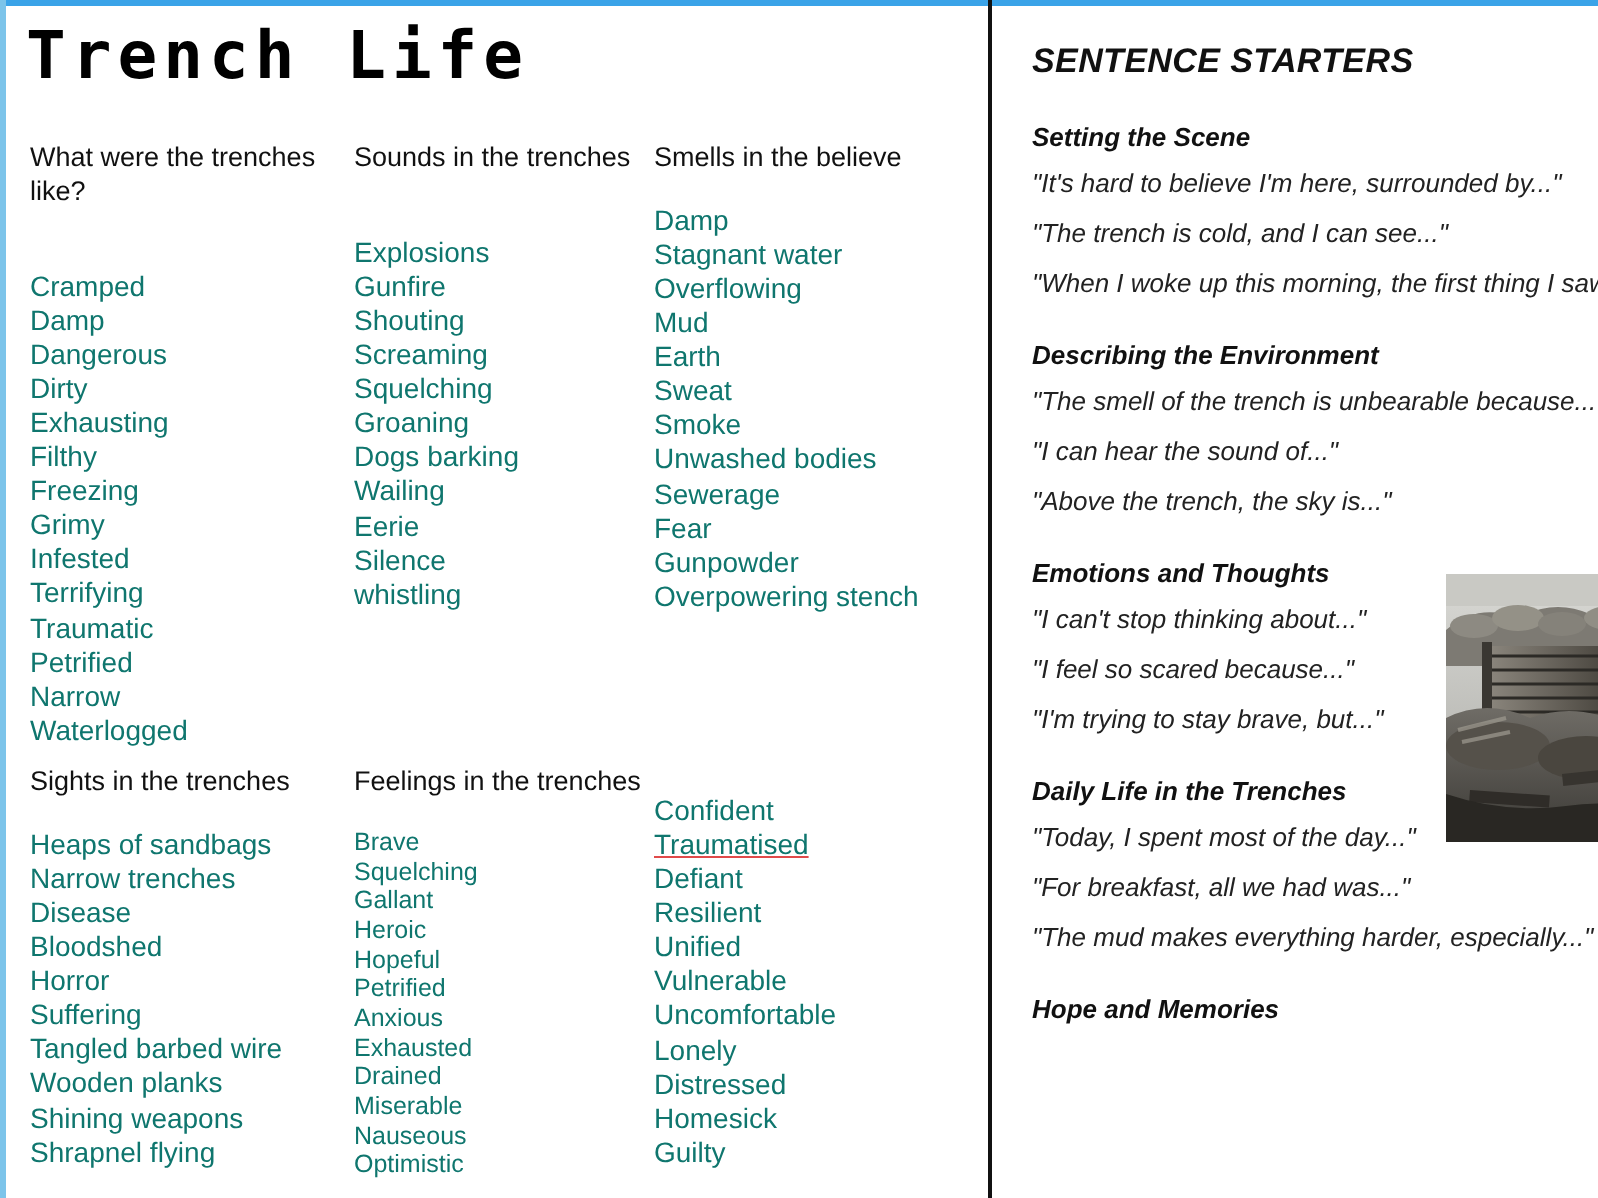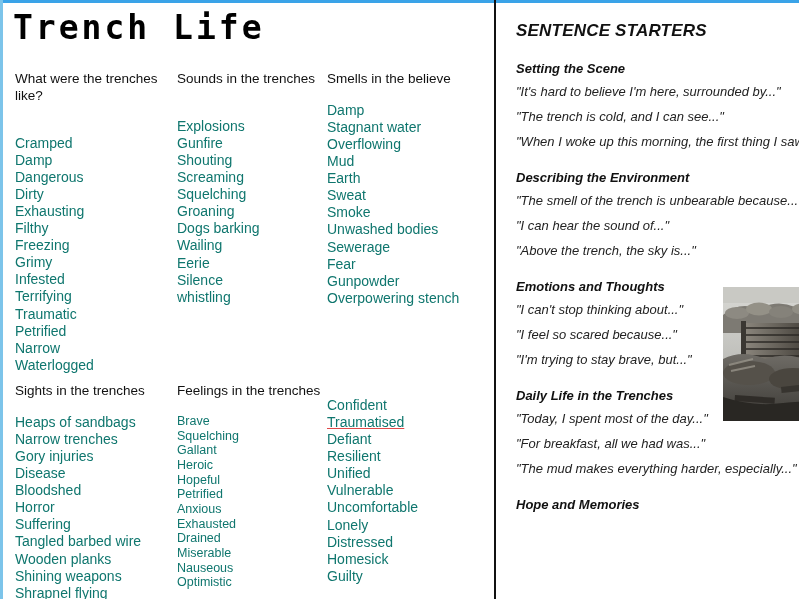--- a/index.html
+++ b/index.html
@@ -252,21 +252,20 @@
 
     </div>
 
     <div class="grid-bottom">
 
       <div class="col col-1">
         <div class="col-head">Sights in the trenches</div>
         <ul class="word-list list-offset-2">
             <li>Heaps of sandbags</li>
             <li>Narrow trenches</li>
-            <li>Gory injuries</li>
             <li>Disease</li>
             <li>Bloodshed</li>
             <li>Horror</li>
             <li>Suffering</li>
             <li>Tangled barbed wire</li>
             <li>Wooden planks</li>
             <li>Shining weapons</li>
             <li>Shrapnel flying</li>
           </ul>
       </div>

